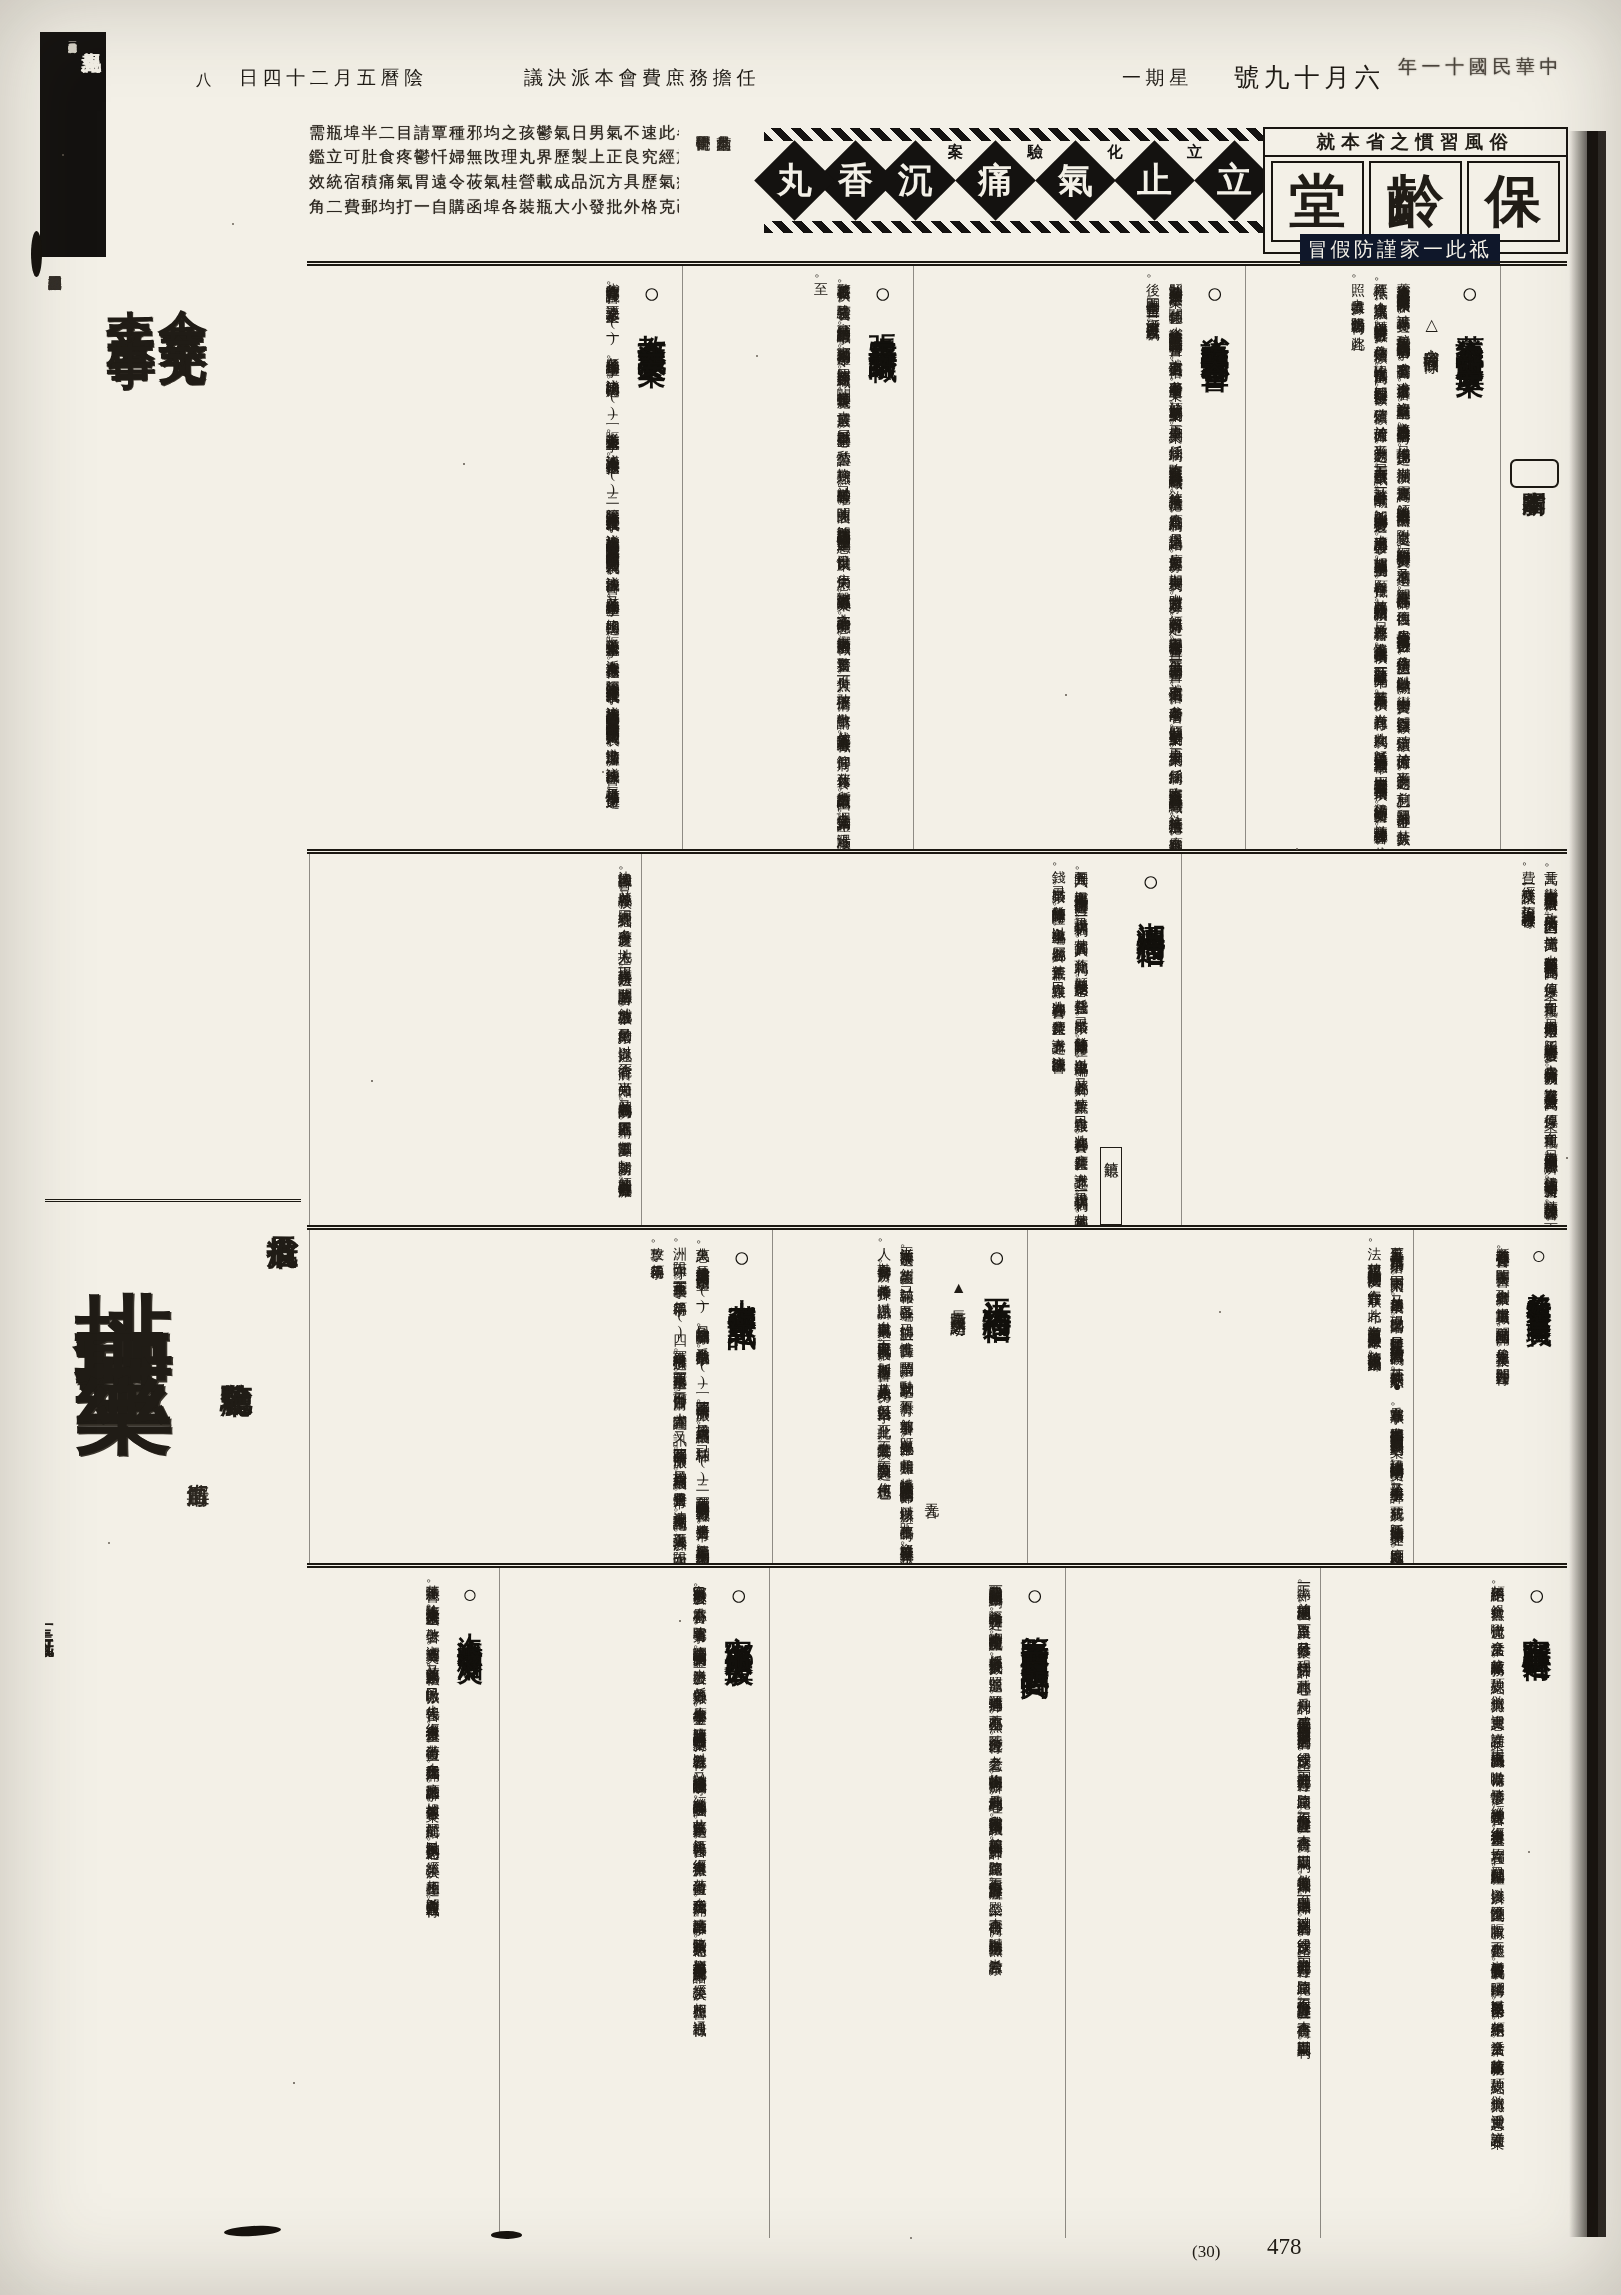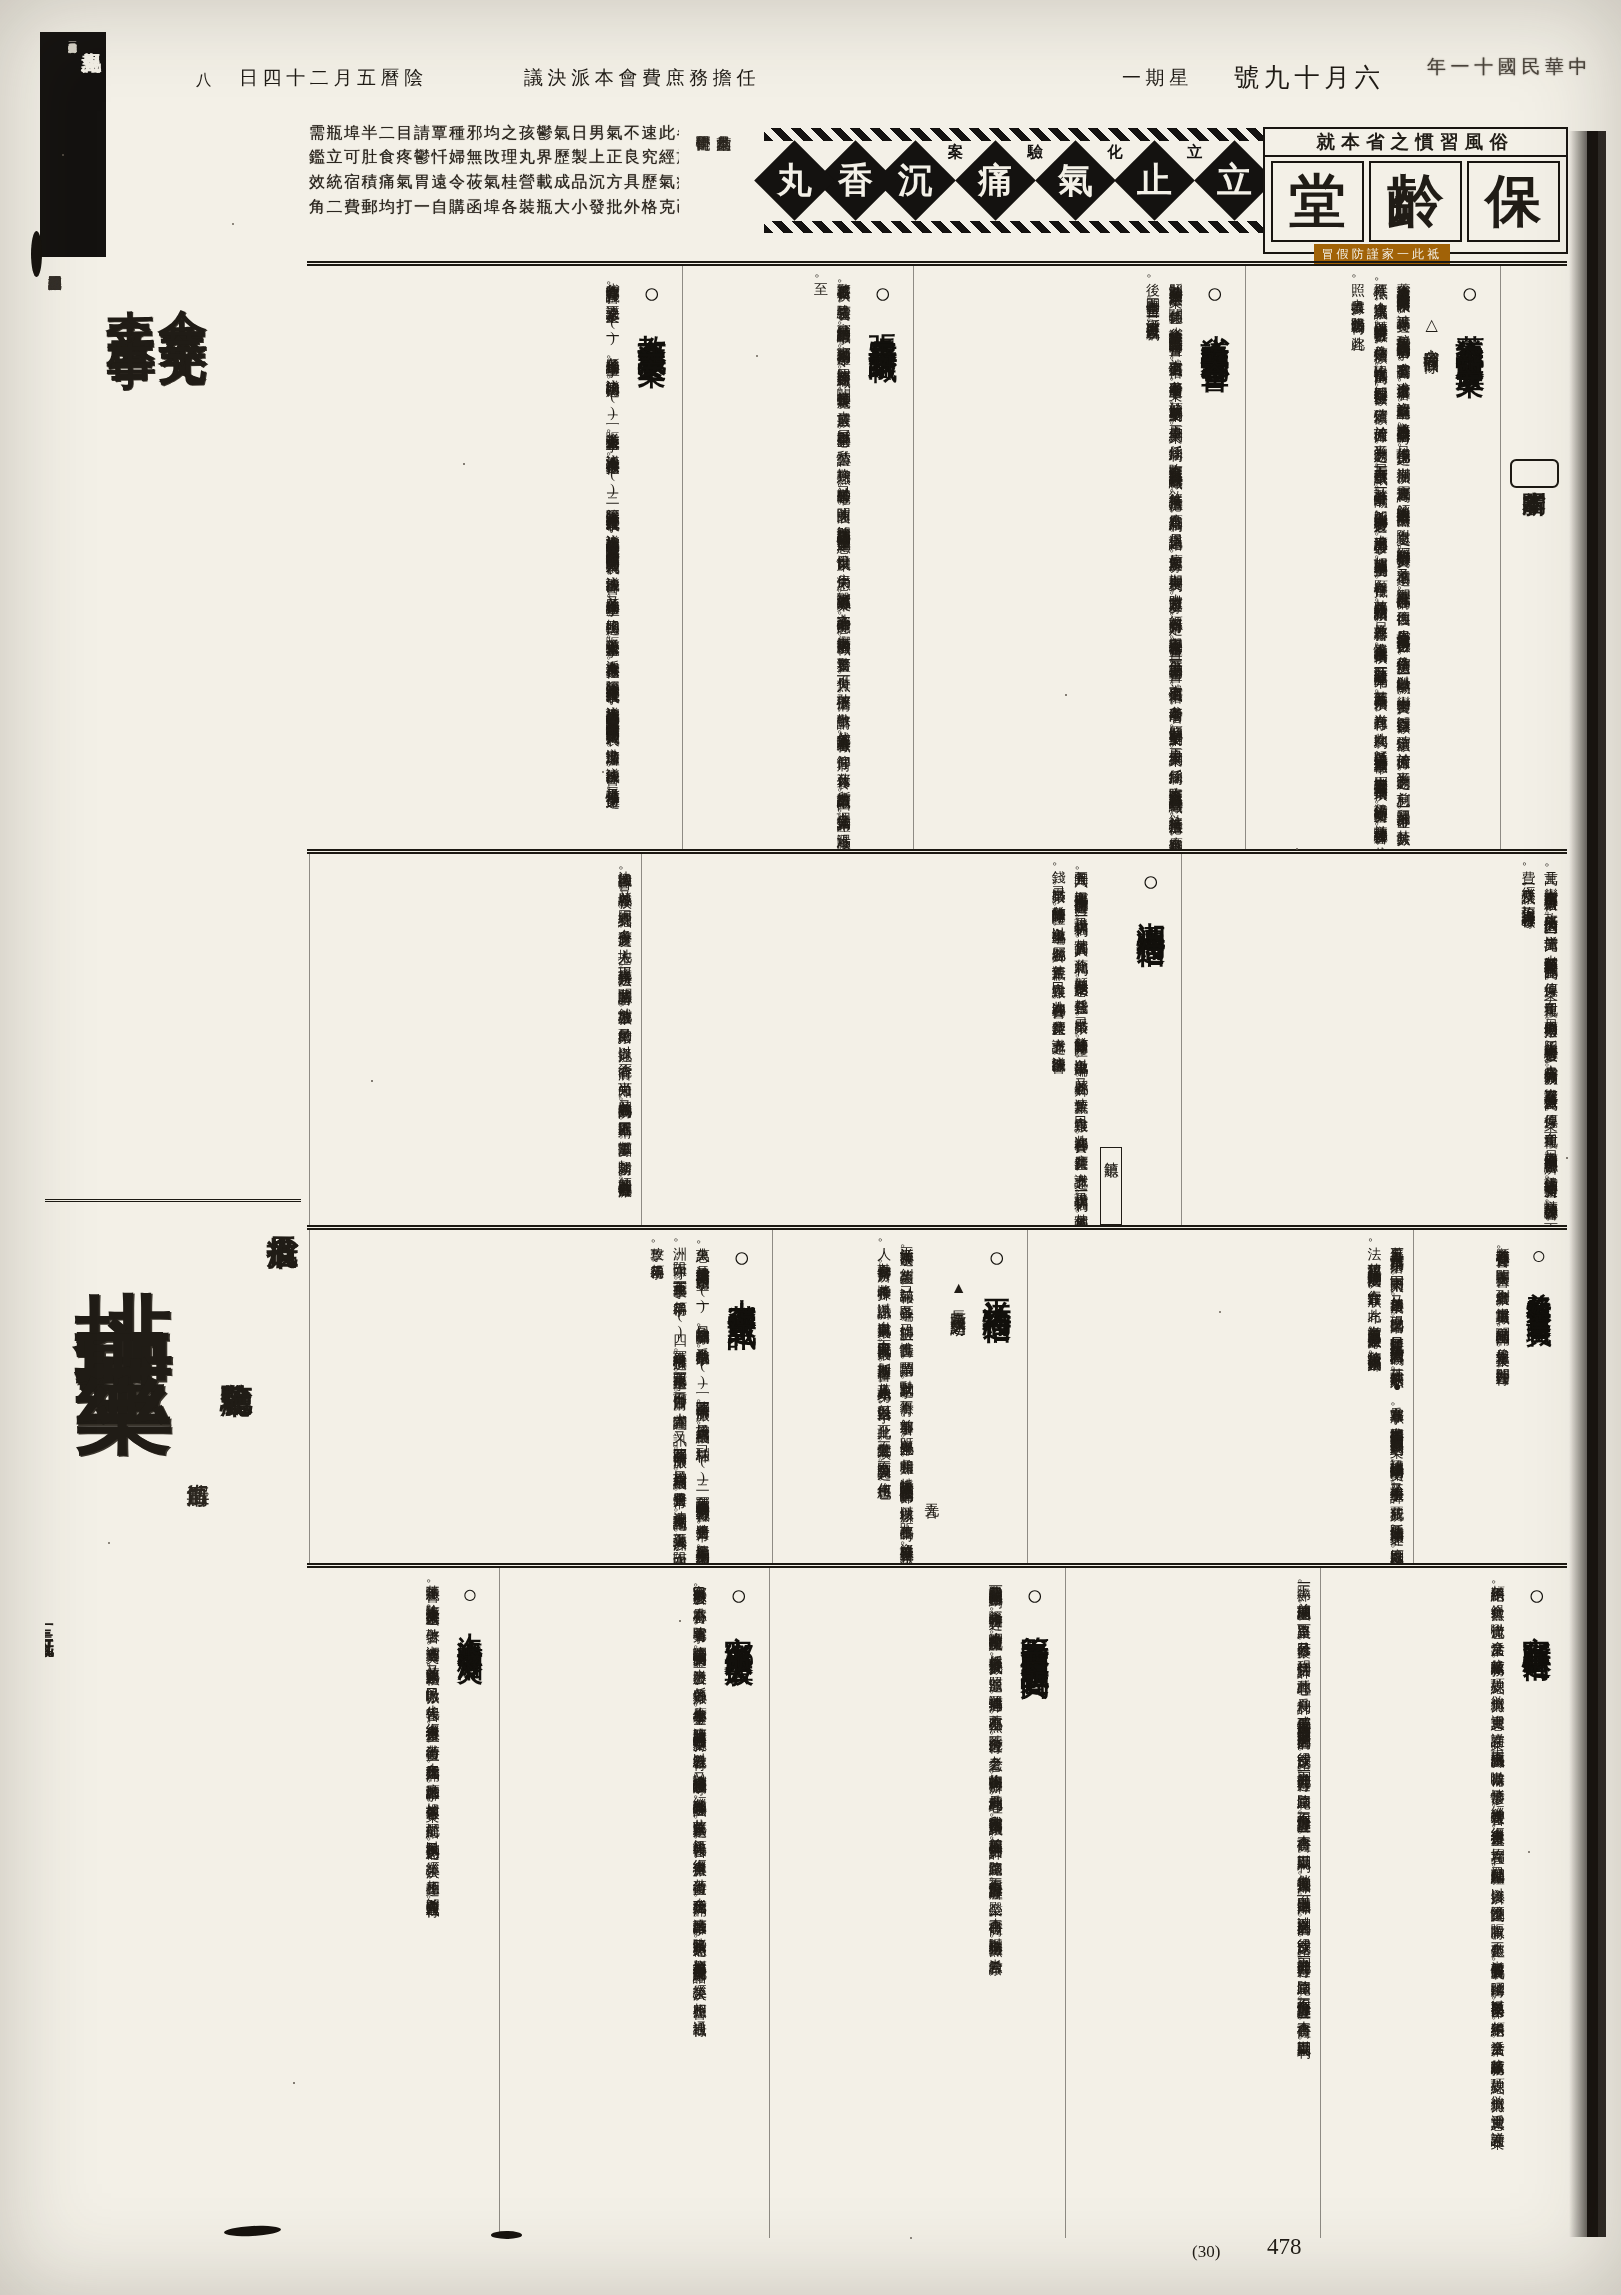--- a/index.html
+++ b/index.html
@@ -18,21 +18,21 @@
   .corner{position:absolute;left:40px;top:32px;width:60px;height:216px;background:#141210;color:#f3f0e7;
           display:flex;flex-direction:row-reverse;padding:4.6px 3.1px;gap:3.1px;}
   .corner .big{font-size:20px;font-weight:bold;line-height:1.1;}
   .corner .tiny{font-size:8.5px;color:#d8d4c9;line-height:1.2;}
   
   .pharm{position:absolute;left:309px;top:116px;width:1265px;height:139px;}
   .shopbox{position:absolute;right:6.2px;top:10.8px;width:301px;height:123px;border:2.3px solid #181511;background:#f3f0e7;}
   .shopaddr{height:26px;border-bottom:2.3px solid #181511;text-align:center;font-size:18.5px;font-weight:bold;letter-spacing:6.2px;line-height:26px;}
   .shoprow{display:flex;flex-direction:row-reverse;justify-content:space-between;padding:4.6px 6.2px;}
   .shopchar{width:89px;height:77px;border:2.3px solid #181511;font-size:56px;font-weight:bold;text-align:center;line-height:77px;}
-  .shopseal{position:absolute;left:49px;bottom:-12.3px;background:#a16207;color:#f3f0e7;font-size:12px;letter-spacing:3.1px;padding:1.5px 7.7px;}
+  .shopseal{position:absolute;left:35px;bottom:-12.3px;background:#0f172a;color:#f3f0e7;font-size:20px;letter-spacing:3.1px;padding:1.5px 7.7px;}
   .diamonds{position:absolute;left:455px;top:12.3px;width:501px;height:108px;}
   .zig{height:12.3px;background:repeating-linear-gradient(45deg,#141210 0 7px,transparent 7px 14px);}
   .drow{display:flex;flex-direction:row-reverse;justify-content:space-around;align-items:center;height:80px;}
   .dia{width:57px;height:57px;background:#141210;transform:rotate(45deg);display:flex;align-items:center;justify-content:center;}
   .dia span{transform:rotate(-45deg);color:#f3f0e7;font-size:35px;font-weight:bold;}
   .dsm{font-size:15.4px;color:#141210;align-self:flex-start;margin-top:1.5px;font-weight:bold;}
   .sidecols{position:absolute;left:386px;top:7.7px;height:123px;display:flex;flex-direction:row-reverse;gap:4.6px;}
   .sidecols .vt{font-size:14.7px;line-height:1.1;color:#2a251e;}
   .adlines{position:absolute;left:0;top:4.6px;width:370px;height:130px;overflow:hidden;}
   .adlines div{font-size:16px;letter-spacing:1.5px;white-space:nowrap;color:#2b261f;line-height:1.55;text-shadow:0 0 0.8px #4a443c;}
@@ -79,21 +79,21 @@
 <body>
 
 <div class="page">
 
   <div class="masthead">
     <div class="mh mh-sm" style="left:150px;top:39px;font-size:15.4px;">八</div>
     <div class="mh mh-sm" style="left:193px;top:34px;">日四十二月五曆陰</div>
     <div class="mh mh-sm" style="left:478px;top:34px;">議決派本會費庶務擔任</div>
     <div class="mh mh-sm" style="left:1076px;top:34px;">一期星</div>
     <div class="mh mh-sm" style="left:1188px;top:29px;font-size:25.5px;text-align:right;">號九十月六</div>
-    <div class="mh mh-sm mh-blur" style="left:1381px;top:23px;font-family:Liberation Serif, serif;">年一十國民華中</div>
+    <div class="mh mh-sm mh-blur" style="left:1352px;top:23px;font-family:Liberation Serif, serif;">年一十國民華中</div>
   </div>
 
   <div class="corner">
     <div class="vt big">馬上見報</div>
     <div class="vt tiny">此欄收效最速無論何種廣吿一到卽登價目從廉起速來登</div>
   </div>
 
   <div class="pharm">
     <div class="adlines">
       <div>需瓶埠半二目請覃種邪均之孩鬱氣日男氣不速此各行秘合眞之硏症對房本</div>

